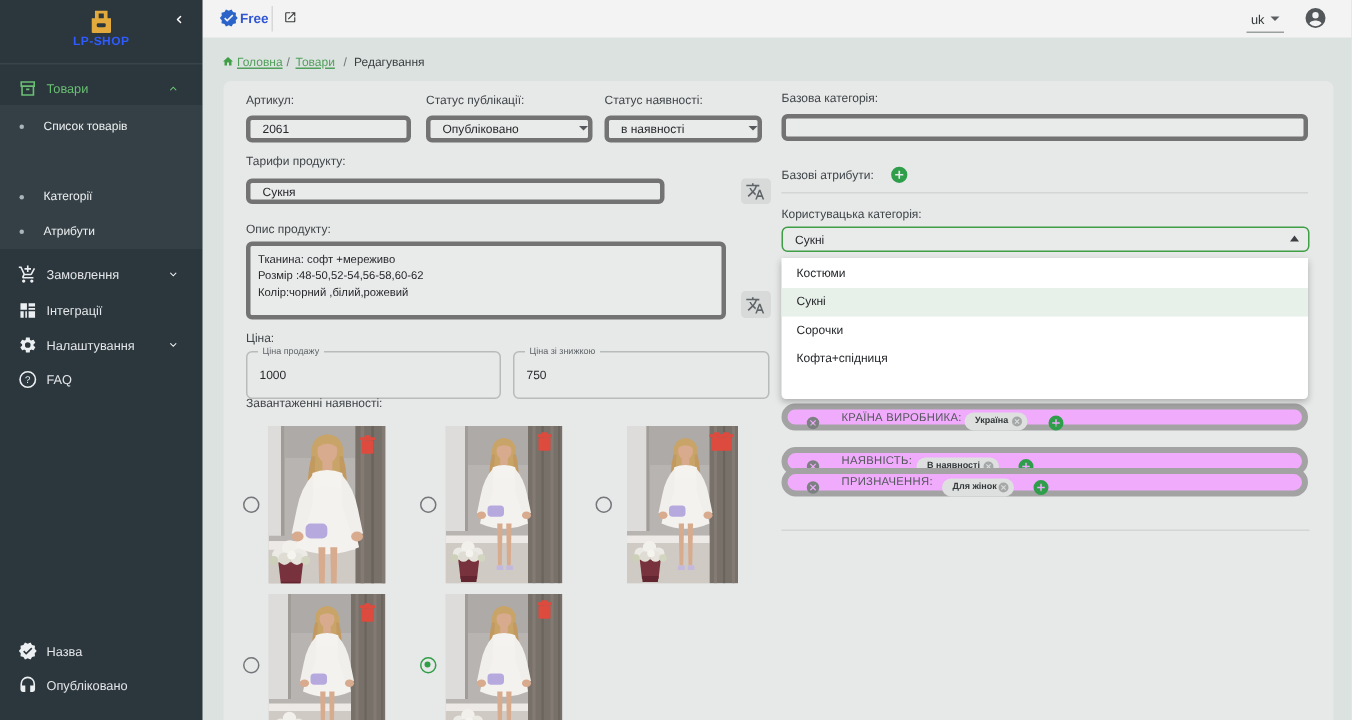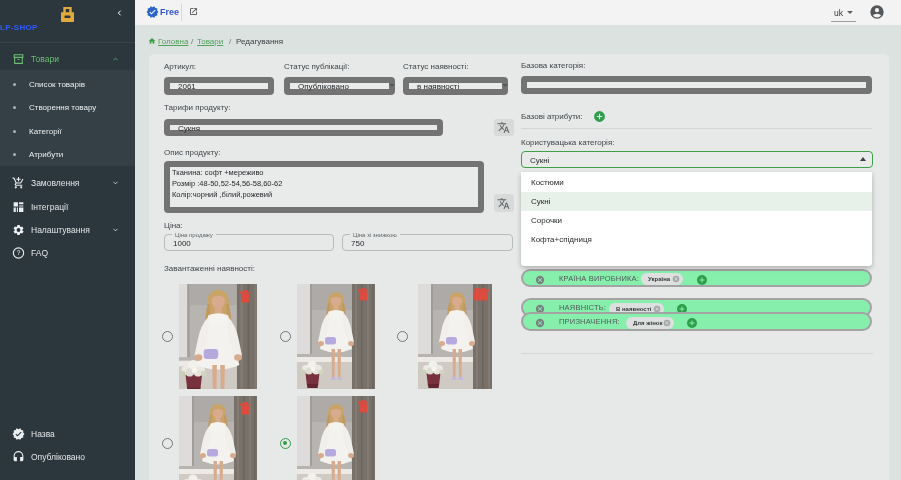--- a/index.html
+++ b/index.html
@@ -15,77 +15,73 @@
 .snav .ico{position:absolute;left:12px;top:50%;transform:translateY(-50%);width:13px;height:13px}
 .snav .chev{position:absolute;left:112px;top:50%;transform:translateY(-50%);width:7px;height:7px}
 .snav.green{color:#6abf73}
 .sub{position:absolute;left:0;width:135px;height:23px;color:#eceff1;font-size:8px}
 .sub .dot{position:absolute;left:13px;top:50%;width:3px;height:3px;margin-top:-1.5px;background:#aab4b9;border-radius:50%}
 .sub .txt{position:absolute;left:29px;top:50%;transform:translateY(-50%)}
 
 #topbar{position:absolute;left:135px;top:0;width:766px;height:25px;background:#f2f3f2;z-index:20}
 
 .lbl{position:absolute;font-size:8px;color:#3f4549;white-space:nowrap}
-.inp{position:absolute;border:6px solid #737373;border-radius:4px;background:#e9eaea;font-size:8px;color:#1e2124;white-space:nowrap}
+.inp{position:absolute;border:3px solid #737373;border-radius:4px;background:#e9eaea;font-size:8px;color:#1e2124;white-space:nowrap}
 .inp .v{position:absolute;left:8px;top:50%;transform:translateY(-50%);color:#26292c}
 .caret{position:absolute;width:0;height:0;border-left:3px solid transparent;border-right:3px solid transparent;border-top:3.5px solid #55585a;top:50%;margin-top:-1.7px}
 #card{position:absolute;left:149px;top:54px;width:740px;height:426px;background:#e7e8e8;border-radius:5px 5px 0 0}
 .tbtn{position:absolute;width:20px;height:17px;background:#d8dad9;border-radius:3px}
-.fset{position:absolute;border:1px solid #b7bbba;border-radius:4px;height:17px}
+.fset{position:absolute;border:1px solid #b7bbba;border-radius:4px;height:32px}
 .fset .lg{position:absolute;top:-3.5px;left:7px;background:#e7e8e8;padding:0 3px;font-size:6px;color:#5f6568;white-space:nowrap}
 .fset .v{position:absolute;left:8px;top:50%;transform:translateY(-50%);font-size:8px;color:#26292c}
 .radio{position:absolute;width:11px;height:11px;border:1.5px solid #737779;border-radius:50%}
 .radio.sel{border-color:#2f9e47}
 .radio.sel::after{content:"";position:absolute;left:2px;top:2px;width:4px;height:4px;background:#2f9e47;border-radius:50%}
 .photo{position:absolute;width:78px;height:105px;overflow:hidden}
 
-.arow{position:absolute;left:521px;width:351px;height:18.5px;border:2px solid #a3a3a3;background:#86efac;border-radius:9.5px}
+.arow{position:absolute;left:521px;width:351px;height:18.5px;border:4px solid #a3a3a3;background:#f0abfc;border-radius:9.5px}
 .arow .albl{position:absolute;left:36px;top:50%;transform:translateY(-50%);font-size:7.5px;color:#53585b;letter-spacing:.2px}
 .tag{position:absolute;height:12px;top:2.5px;background:#dee0df;border-radius:6.5px;font-size:6px;font-weight:bold;color:#33383b}
 .tag .tv{position:absolute;left:7px;top:50%;transform:translateY(-50%);white-space:nowrap}
 .tag svg{position:absolute;right:3px;top:2px}
 
 #ddpanel{position:absolute;left:521px;top:172px;width:351px;height:94px;background:#fff;border-radius:0 0 3px 3px;box-shadow:0 2px 5px rgba(0,0,0,.25);z-index:10}
 .ddi{position:absolute;left:0;width:351px;height:18.8px;font-size:8px;color:#26292c}
 .ddi span{position:absolute;left:10px;top:50%;transform:translateY(-50%)}
 </style>
 </head>
 <body>
 
 <div id="sidebar">
   <div id="logo-zone">
     <svg class="abs" style="left:61px;top:7px" width="13" height="15" viewBox="0 0 13 15">
         <path fill="#e2a93c" d="M0 5.2h13v9c0 .5-.4.8-.8.8H.8c-.5 0-.8-.3-.8-.8zM2.3 0h8.4v2H2.3zM2.3 0h2.5v5.2H2.3zM8.2 0h2.5v5.2H8.2z"></path>
         <rect x="3.5" y="8.5" width="6" height="2.6" rx=".9" fill="#2b363d"></rect>
       </svg>
-    <div class="abs" style="left:0;top:23px;width:135px;font-size:8px;font-weight:bold;color:#2f5cfe;letter-spacing:.3px">LP-SHOP</div>
+    <div class="abs" style="left:0;top:23px;width:135px;text-align:center;font-size:8px;font-weight:bold;color:#2f5cfe;letter-spacing:.3px">LP-SHOP</div>
     <svg class="abs" style="left:116px;top:9px" width="7" height="8" viewBox="0 0 24 24">
         <path fill="none" stroke="#fff" stroke-width="3.4" stroke-linecap="round" stroke-linejoin="round" d="M15 5l-7 7 7 7"></path>
       </svg>
   </div>
 
   <div id="submenu-bg"></div>
 
   <div class="snav green" style="top:47px">
     <svg class="ico" viewBox="0 0 24 24">
         <path fill="none" stroke="#6abf73" stroke-width="2" d="M4 4h16v5H4zM5 9h14v11H5zM10 13h4"></path>
       </svg>
     <span class="txt">Товари</span>
     <svg class="chev" viewBox="0 0 24 24">
         <path fill="none" stroke="#6abf73" stroke-width="2.6" stroke-linecap="round" d="M6 15l6-6 6 6"></path>
       </svg>
   </div>
 
   <div class="sub" style="top:72.5px">
       <span class="dot"></span>
       <span class="txt">Список товарів</span>
-    </div>
-  <div class="sub" style="top:95.5px">
-      <span class="dot"></span>
-      <span class="txt">Створення товару</span>
     </div>
   <div class="sub" style="top:119.5px">
       <span class="dot"></span>
       <span class="txt">Категорії</span>
     </div>
   <div class="sub" style="top:142.5px">
       <span class="dot"></span>
       <span class="txt">Атрибути</span>
     </div>
 

